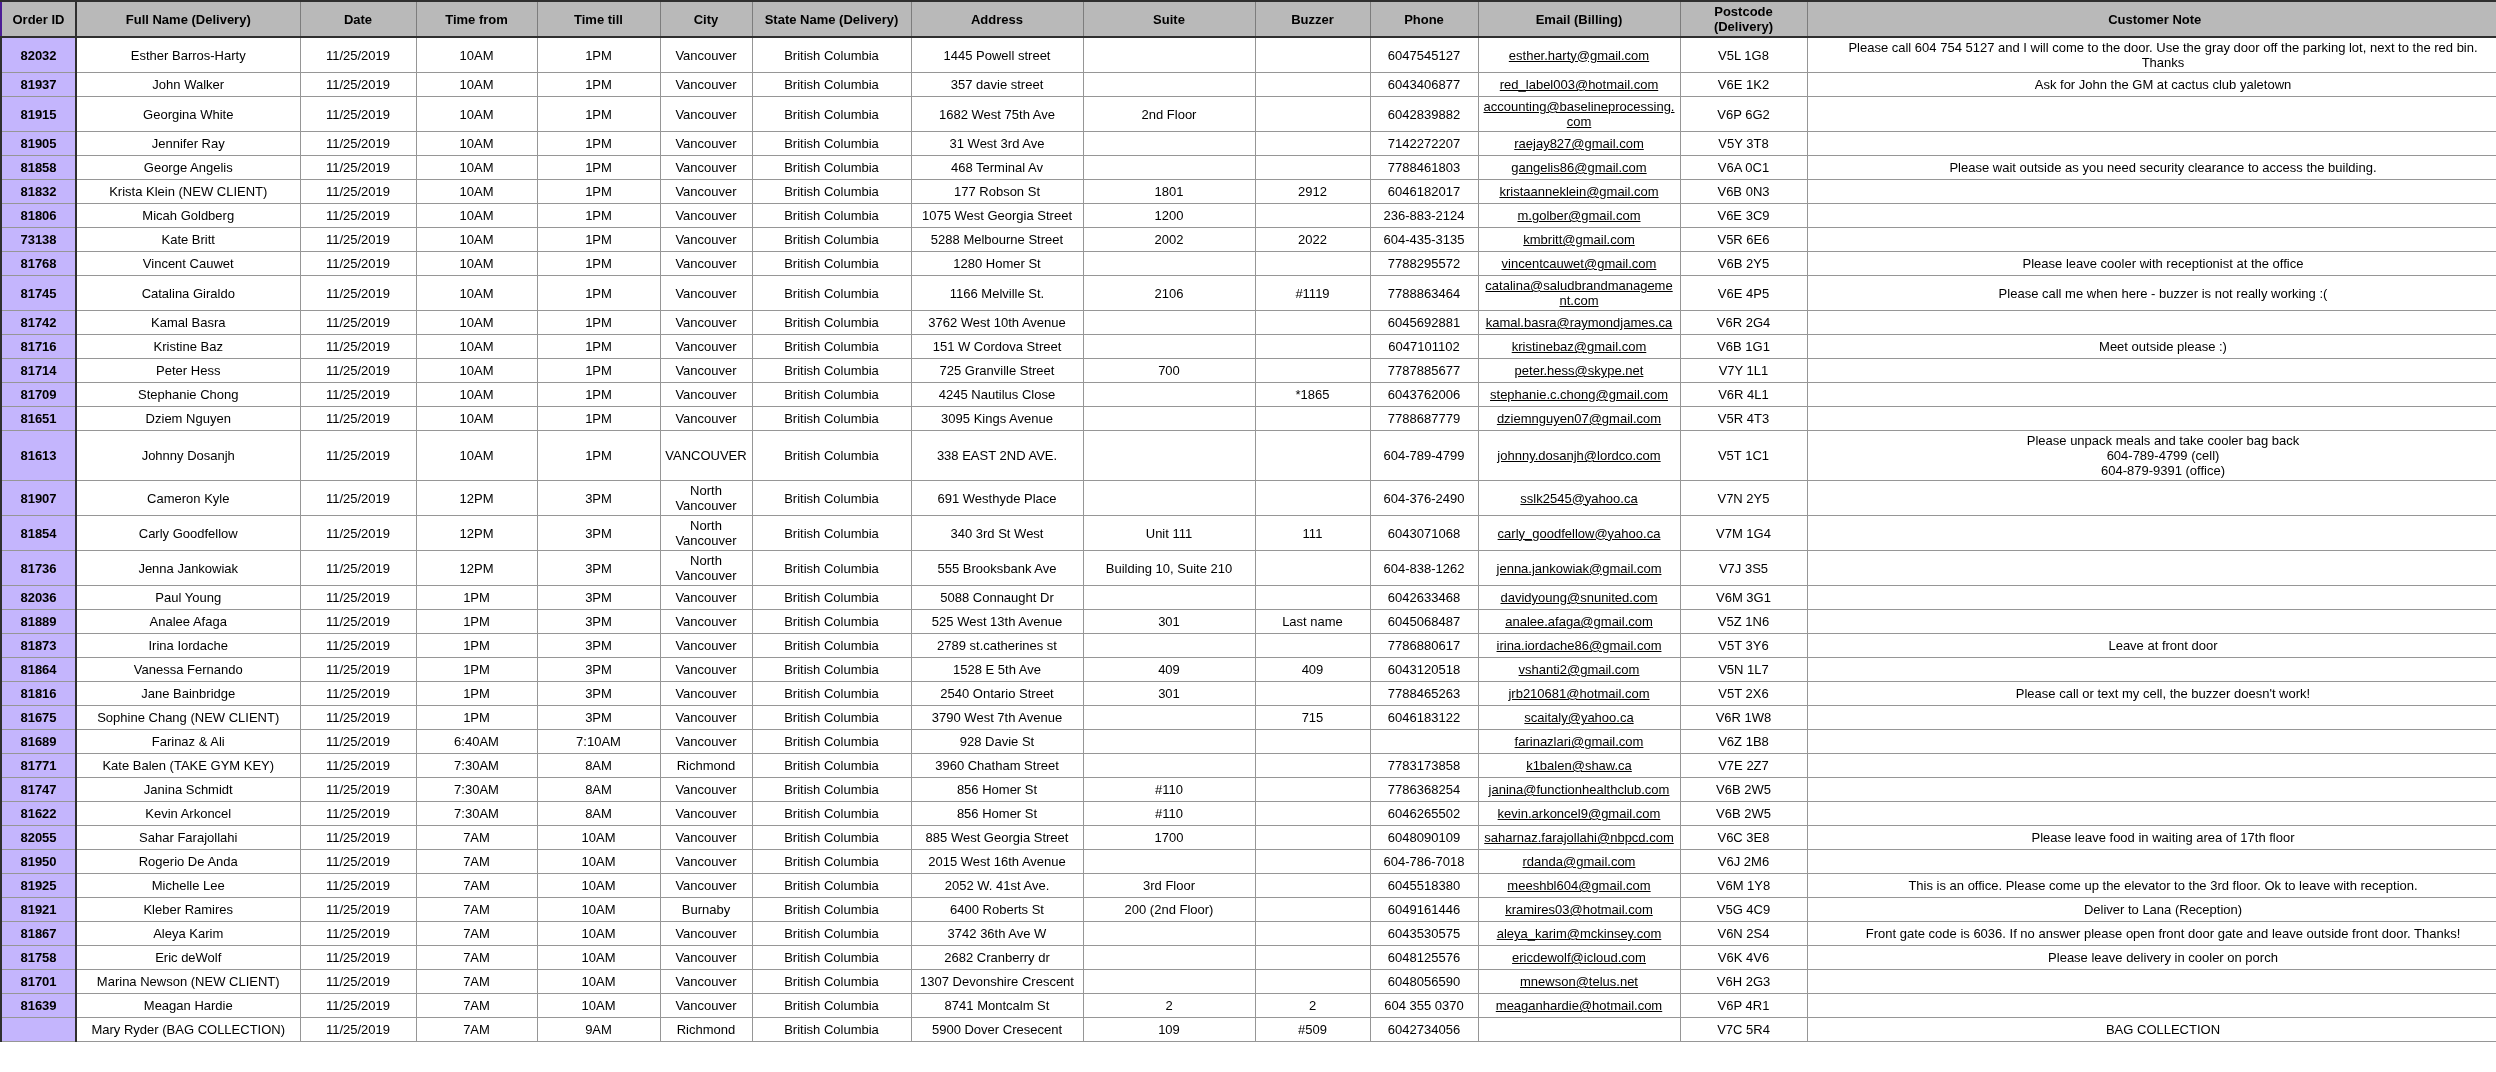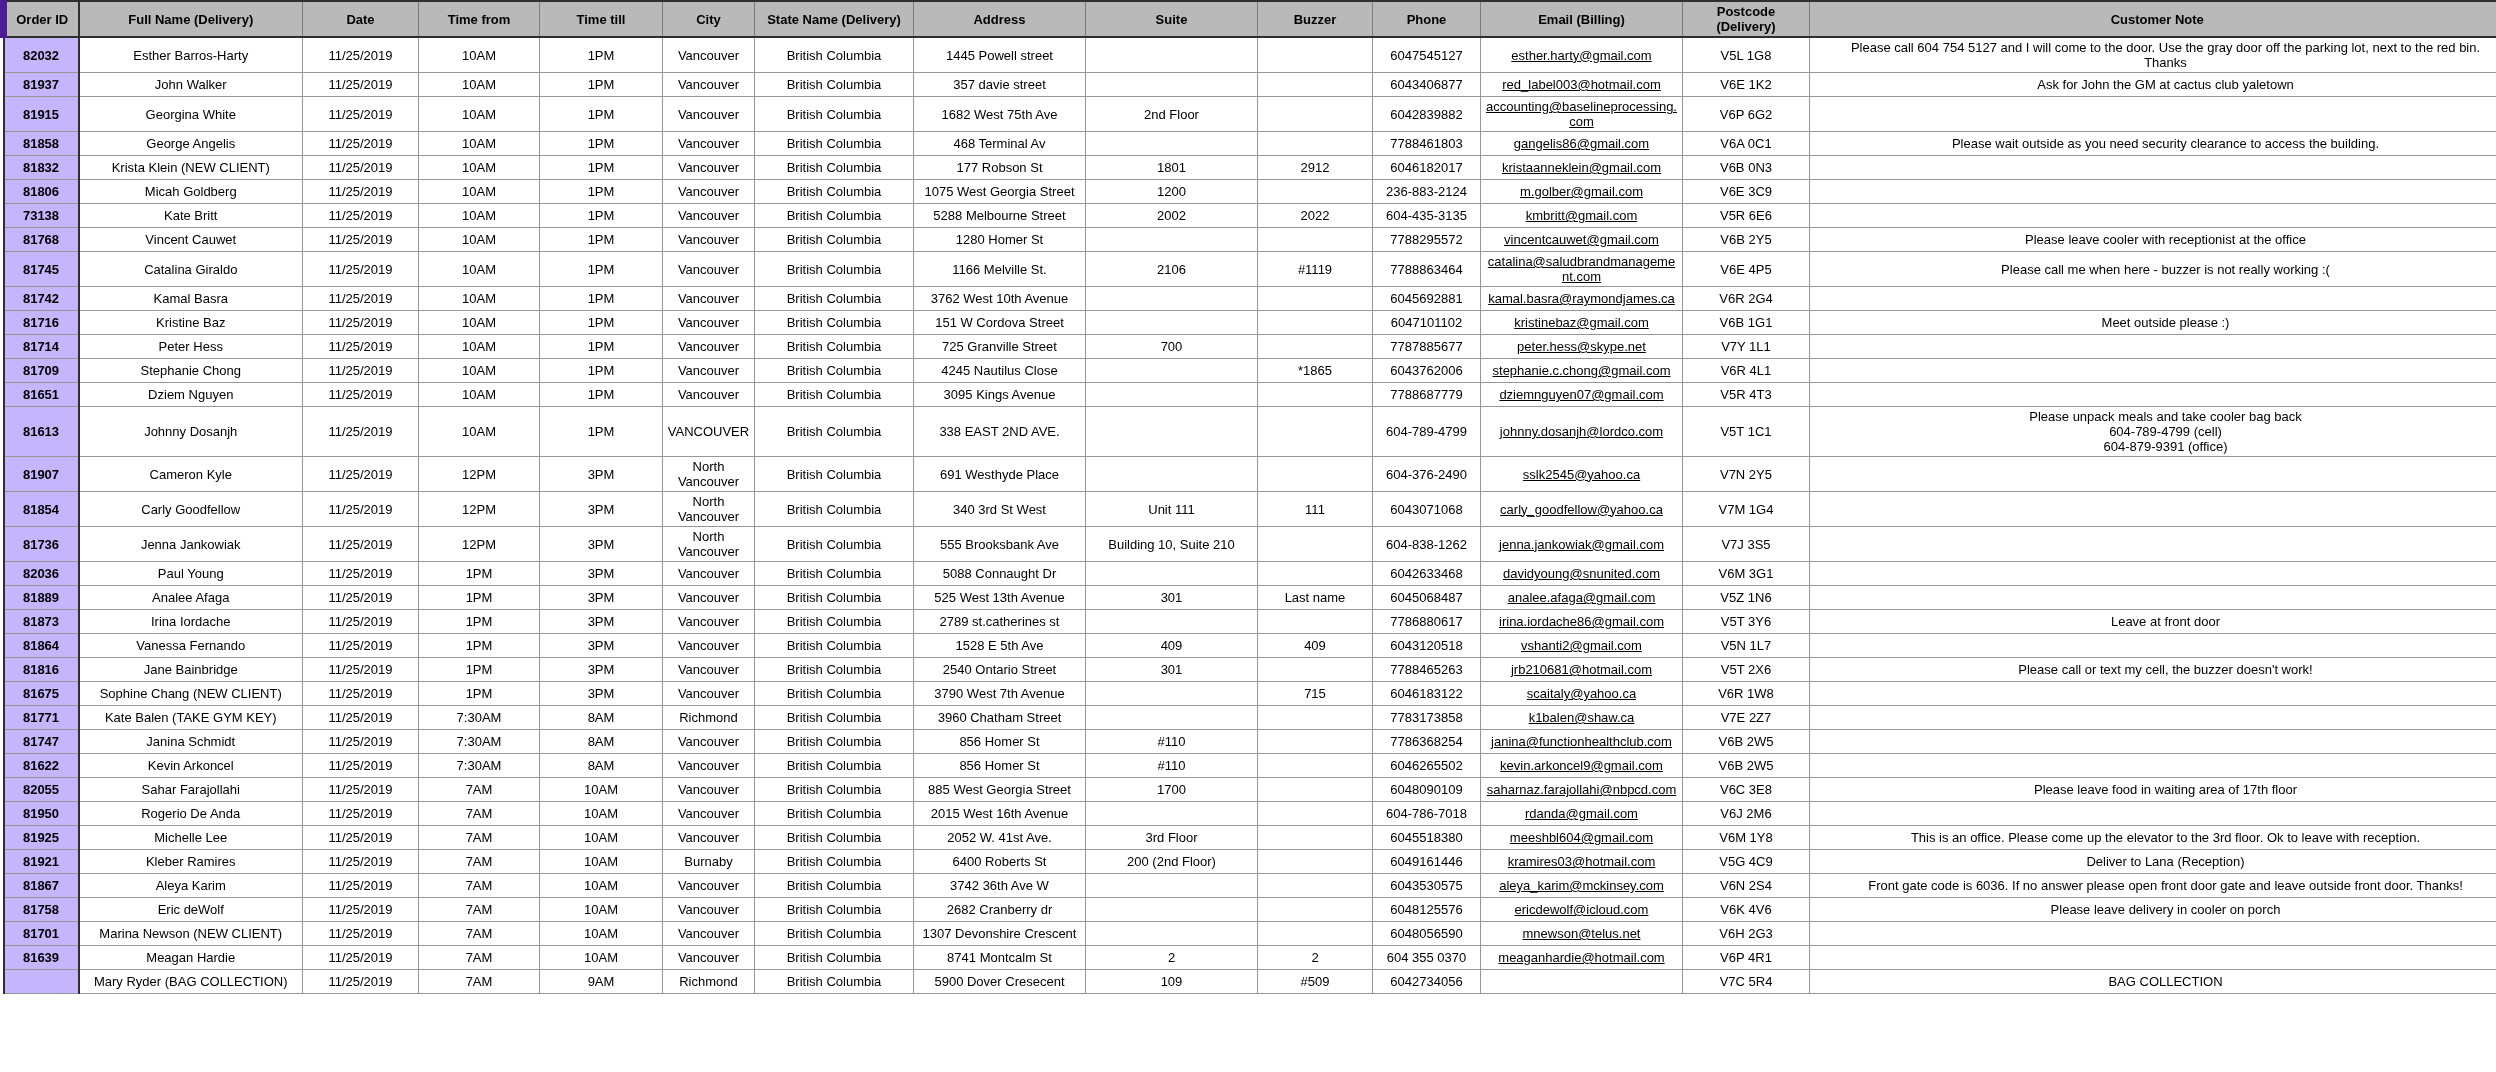--- a/index.html
+++ b/index.html
@@ -2,21 +2,21 @@
 <html><head>
 <meta charset="utf-8">
 <style>
   html,body{margin:0;padding:0;background:#fff;}
   body{width:2496px;height:1072px;overflow:hidden;font-family:"Liberation Sans",sans-serif;}
   table{border-collapse:collapse;table-layout:fixed;width:2496px;font-size:13px;color:#000;}
   td,th{border:1px solid #969696;text-align:center;vertical-align:middle;padding:2px 4px;line-height:15px;overflow:hidden;word-wrap:break-word;}
   tr{height:24px;}
   thead tr{height:23px;}
   th{background:#b9b9b9;font-weight:bold;border:1px solid #7d7d7d;border-top:2px solid #2f2f2f;border-bottom:2px solid #2f2f2f;}
-  th.col-order_id{border-left:7px solid #4c1d95;border-right:2px solid #2f2f2f;}
+  th.col-order_id{border-left:2px solid #4c1d95;border-right:2px solid #2f2f2f;}
   th.col-note{border-right:2px solid #2f2f2f;padding-left:10px;}
   td.col-order_id{background:#c4b5fd;font-weight:bold;border-left:2px solid #2f2f2f;border-right:2px solid #2f2f2f;}
   td.col-email{text-decoration:underline;word-break:break-all;margin-top:7px;}
   td.col-note{white-space:pre-line;padding-left:26px;}
   td.col-suite{word-wrap:break-word;}
 </style>
 </head>
 <body>
 
 <table>
@@ -97,20 +97,36 @@
         <td class="col-state">British Columbia</td>
         <td class="col-address">1682 West 75th Ave</td>
         <td class="col-suite">2nd Floor</td>
         <td class="col-buzzer"></td>
         <td class="col-phone">6042839882</td>
         <td class="col-email">accounting@baselineprocessing.com</td>
         <td class="col-postcode">V6P 6G2</td>
         <td class="col-note"></td>
       </tr>
       <tr>
+        <td class="col-order_id">81905</td>
+        <td class="col-full_name">Jennifer Ray</td>
+        <td class="col-date">11/25/2019</td>
+        <td class="col-time_from">10AM</td>
+        <td class="col-time_till">1PM</td>
+        <td class="col-city">Vancouver</td>
+        <td class="col-state">British Columbia</td>
+        <td class="col-address">31 West 3rd Ave</td>
+        <td class="col-suite"></td>
+        <td class="col-buzzer"></td>
+        <td class="col-phone">7142272207</td>
+        <td class="col-email">raejay827@gmail.com</td>
+        <td class="col-postcode">V5Y 3T8</td>
+        <td class="col-note"></td>
+      </tr>
+      <tr>
         <td class="col-order_id">81858</td>
         <td class="col-full_name">George Angelis</td>
         <td class="col-date">11/25/2019</td>
         <td class="col-time_from">10AM</td>
         <td class="col-time_till">1PM</td>
         <td class="col-city">Vancouver</td>
         <td class="col-state">British Columbia</td>
         <td class="col-address">468 Terminal Av</td>
         <td class="col-suite"></td>
         <td class="col-buzzer"></td>
@@ -435,20 +451,36 @@
         <td class="col-state">British Columbia</td>
         <td class="col-address">3790 West 7th Avenue</td>
         <td class="col-suite"></td>
         <td class="col-buzzer">715</td>
         <td class="col-phone">6046183122</td>
         <td class="col-email">scaitaly@yahoo.ca</td>
         <td class="col-postcode">V6R 1W8</td>
         <td class="col-note"></td>
       </tr>
       <tr>
+        <td class="col-order_id">81689</td>
+        <td class="col-full_name">Farinaz &amp; Ali</td>
+        <td class="col-date">11/25/2019</td>
+        <td class="col-time_from">6:40AM</td>
+        <td class="col-time_till">7:10AM</td>
+        <td class="col-city">Vancouver</td>
+        <td class="col-state">British Columbia</td>
+        <td class="col-address">928 Davie St</td>
+        <td class="col-suite"></td>
+        <td class="col-buzzer"></td>
+        <td class="col-phone"></td>
+        <td class="col-email">farinazlari@gmail.com</td>
+        <td class="col-postcode">V6Z 1B8</td>
+        <td class="col-note"></td>
+      </tr>
+      <tr>
         <td class="col-order_id">81771</td>
         <td class="col-full_name">Kate Balen (TAKE GYM KEY)</td>
         <td class="col-date">11/25/2019</td>
         <td class="col-time_from">7:30AM</td>
         <td class="col-time_till">8AM</td>
         <td class="col-city">Richmond</td>
         <td class="col-state">British Columbia</td>
         <td class="col-address">3960 Chatham Street</td>
         <td class="col-suite"></td>
         <td class="col-buzzer"></td>

